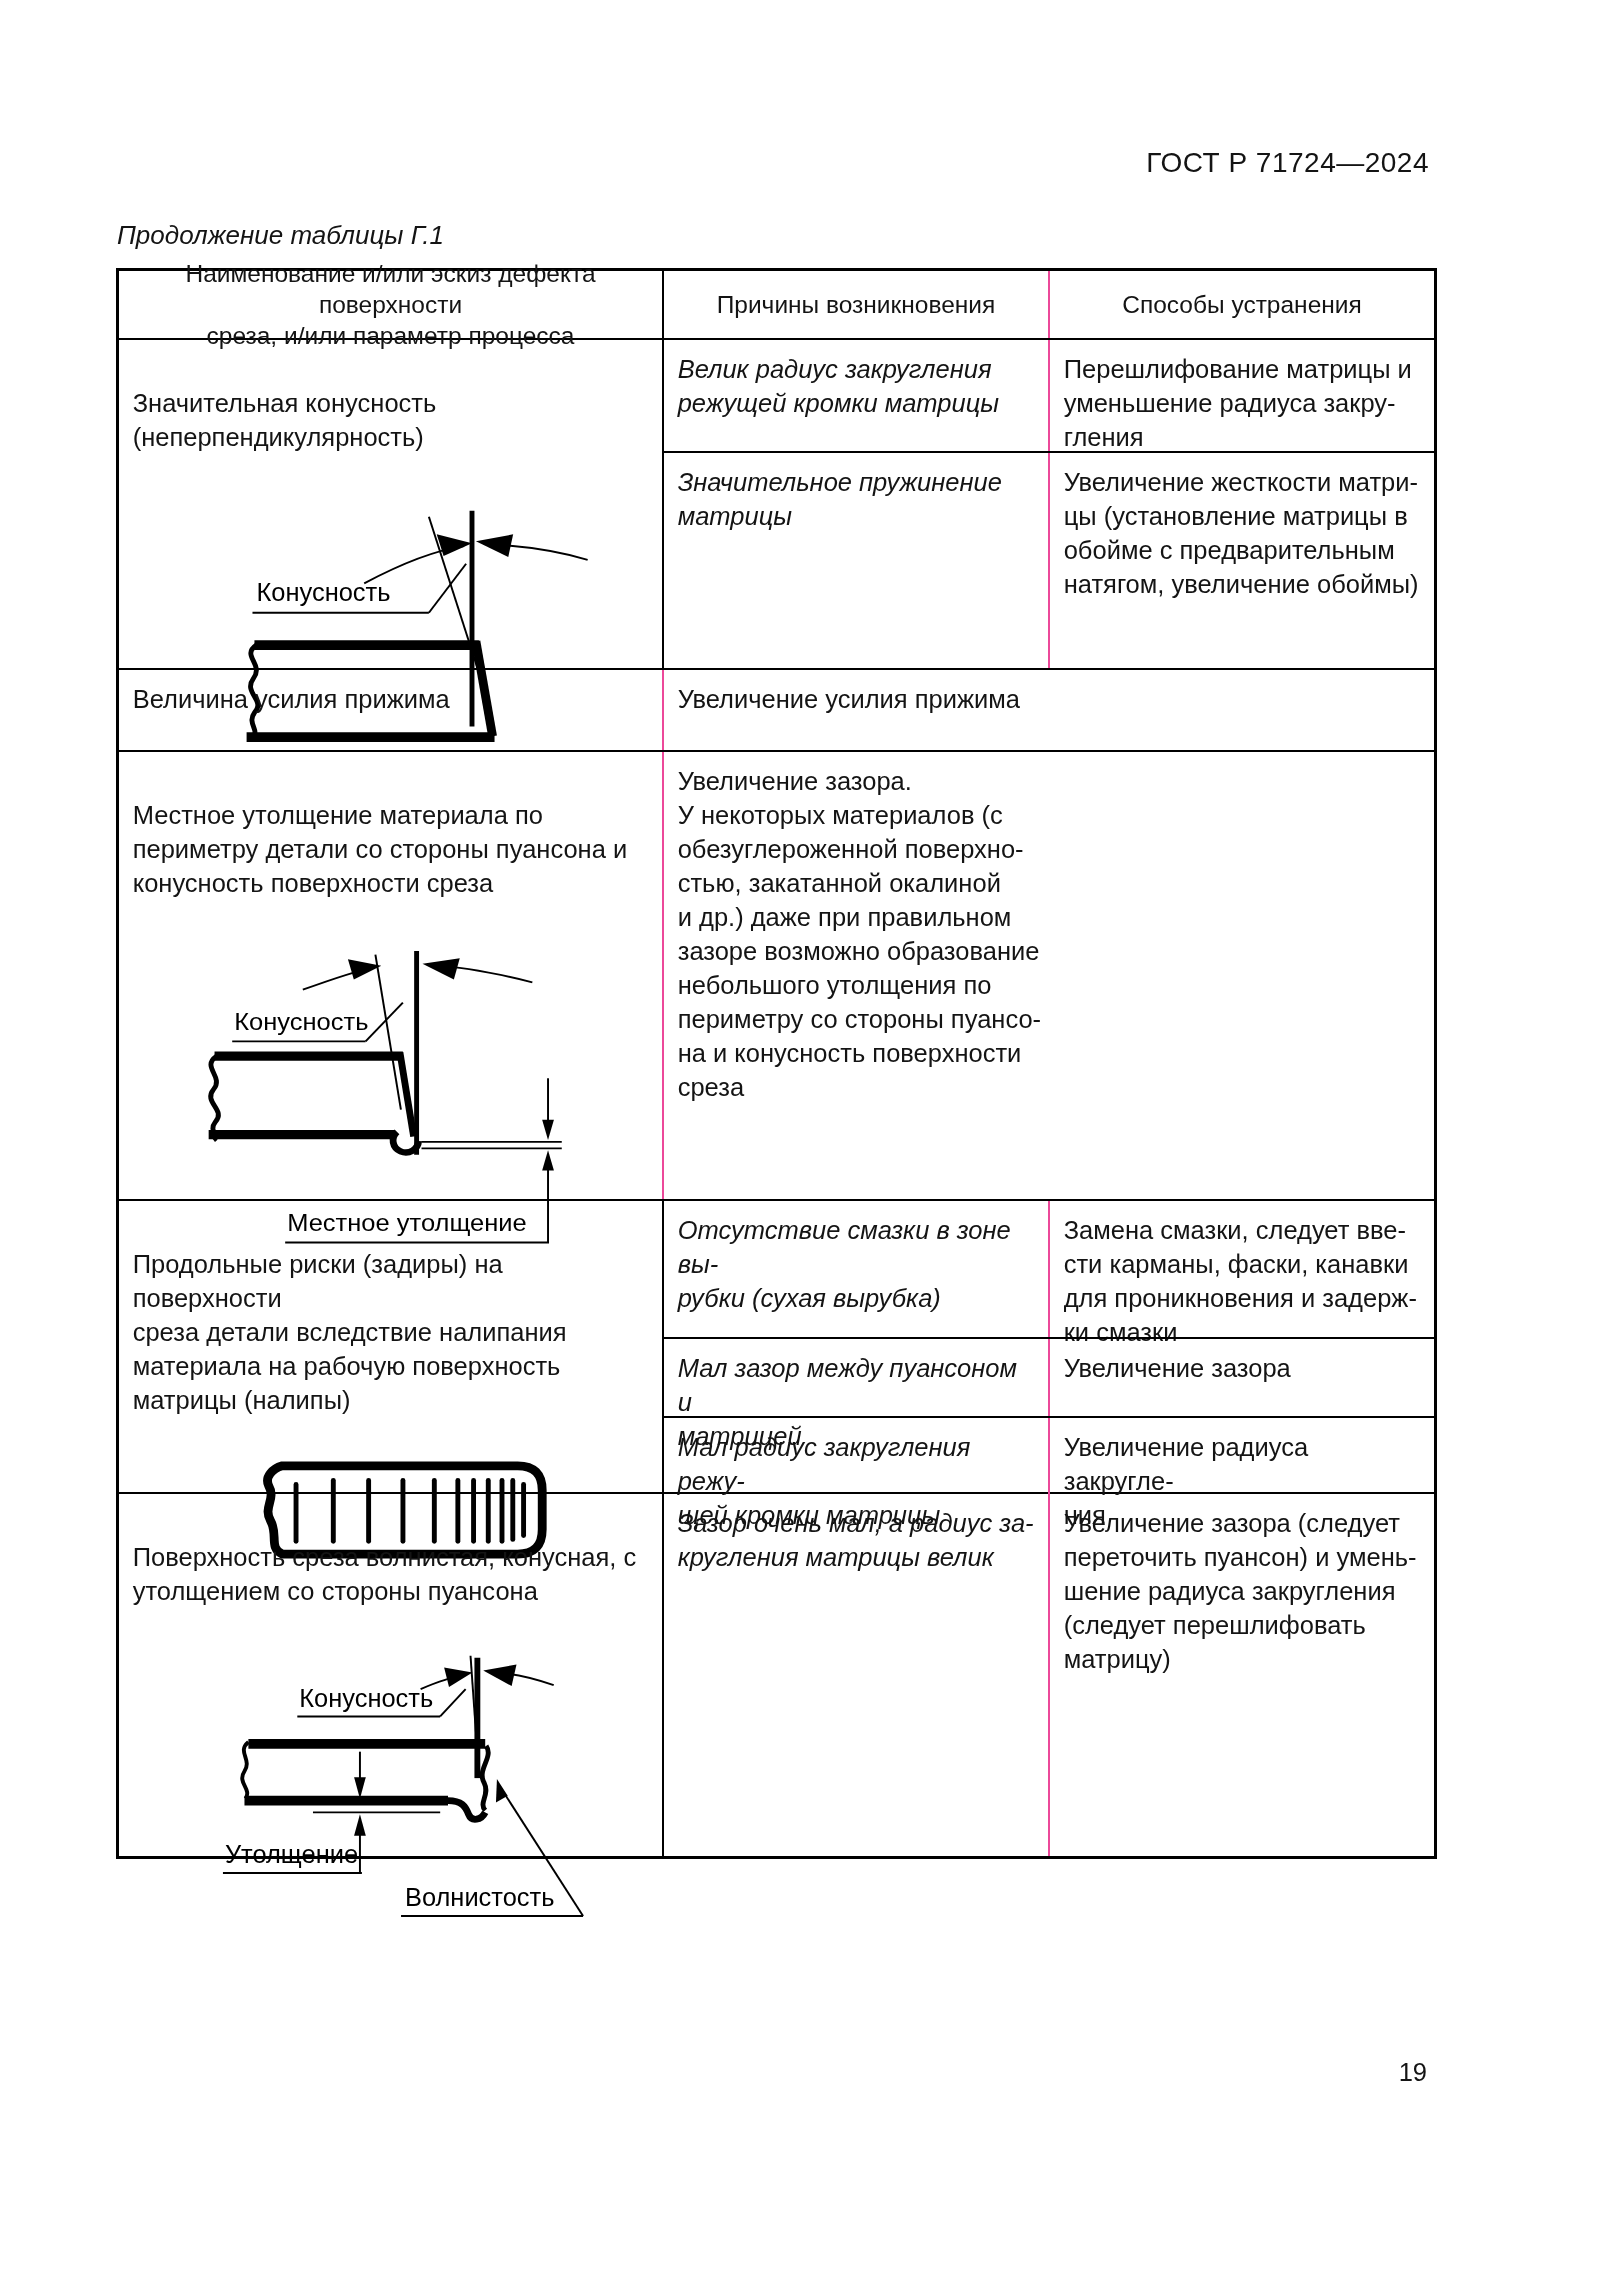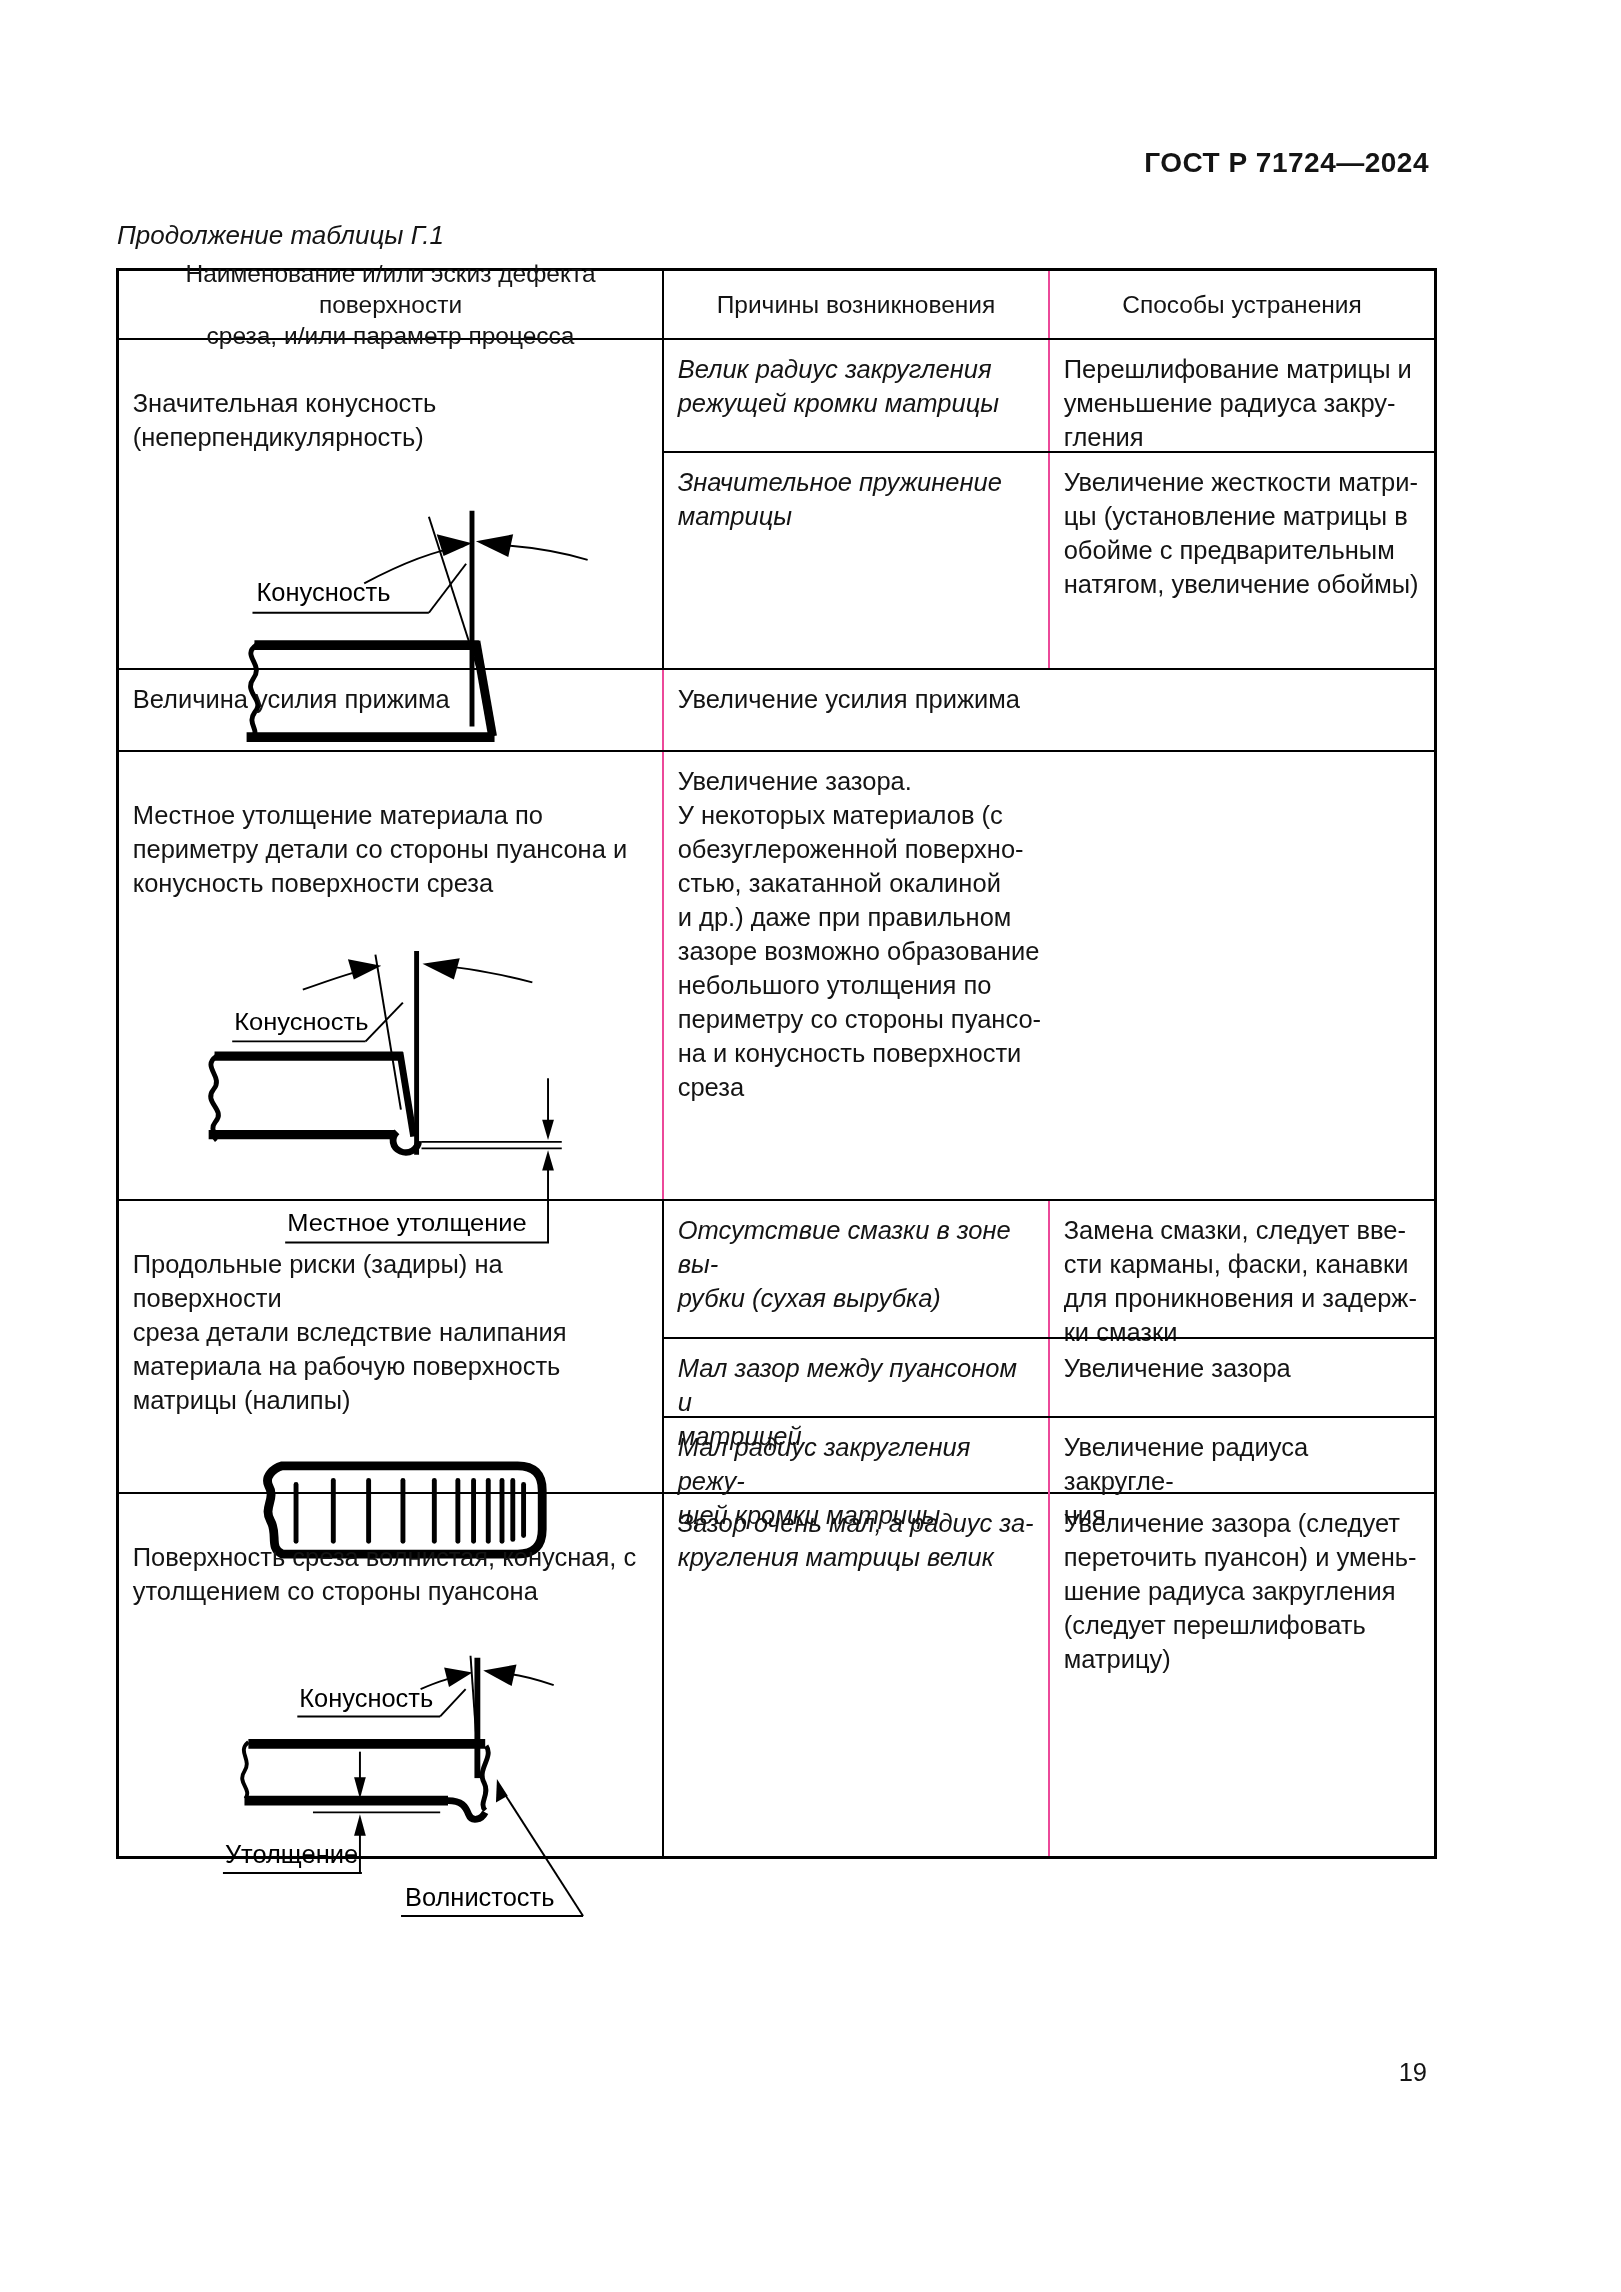--- a/index.html
+++ b/index.html
@@ -7,21 +7,21 @@
     position:relative;
     width:1621px;height:2293px;
     background:#ffffff;
     font-family:"Liberation Sans","DejaVu Sans",sans-serif;
     color:#141414;
     margin:0 auto;
     overflow:hidden;
   }
   .doc-number{
     position:absolute;top:147px;right:192px;
-    font-size:28px;font-weight:bold;letter-spacing:0.5px;
+    font-size:28px;font-weight:normal;letter-spacing:0.5px;
     white-space:nowrap;
   }
   .table-caption{
     position:absolute;left:117px;top:220px;
     font-size:26px;font-style:italic;
   }
   .gtable{
     position:absolute;left:116px;top:268px;width:1321px;
     border:3.9px solid #000;box-sizing:border-box;background:#fff;
   }

